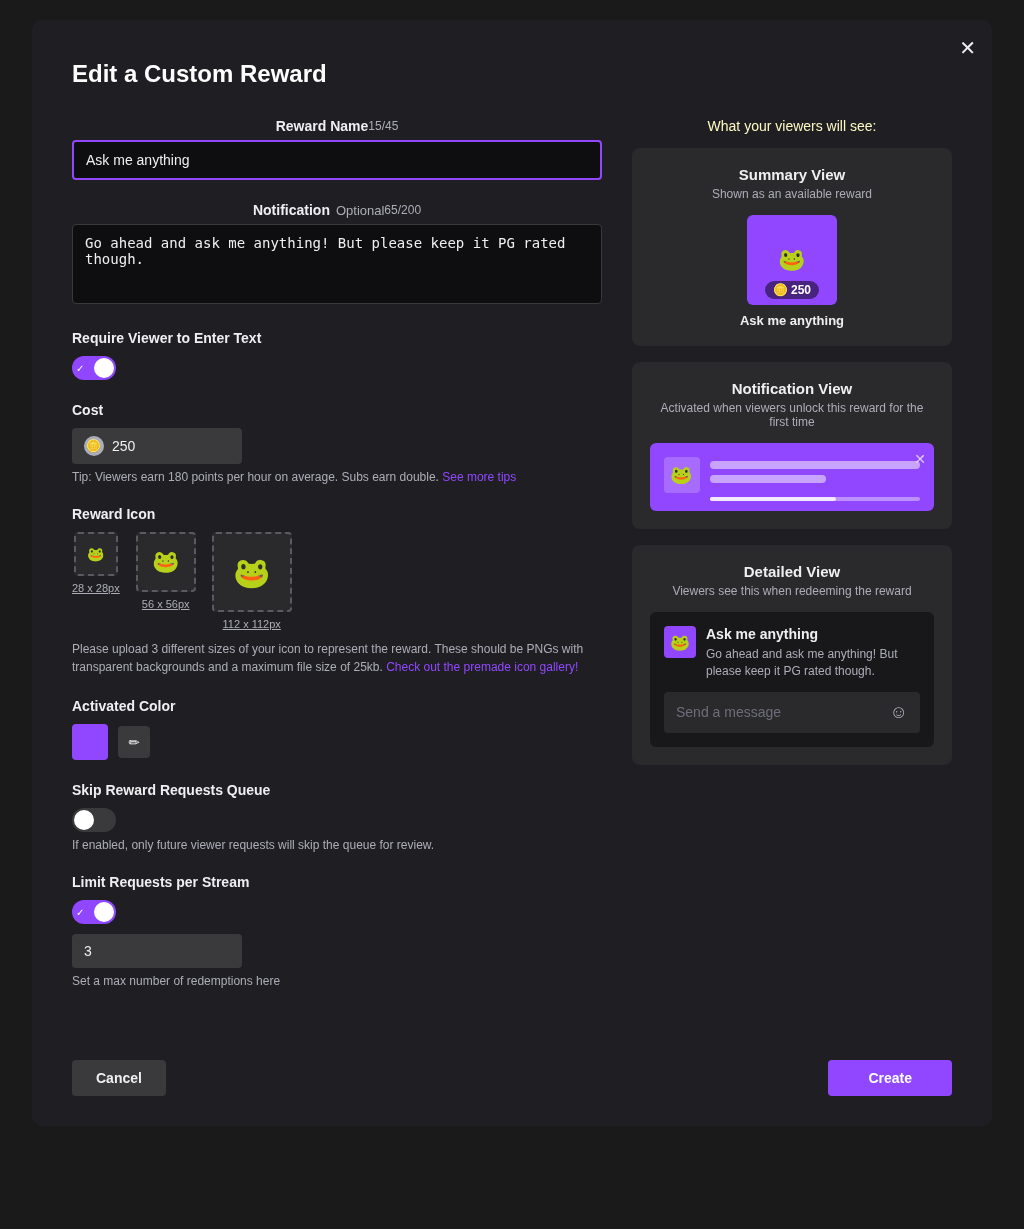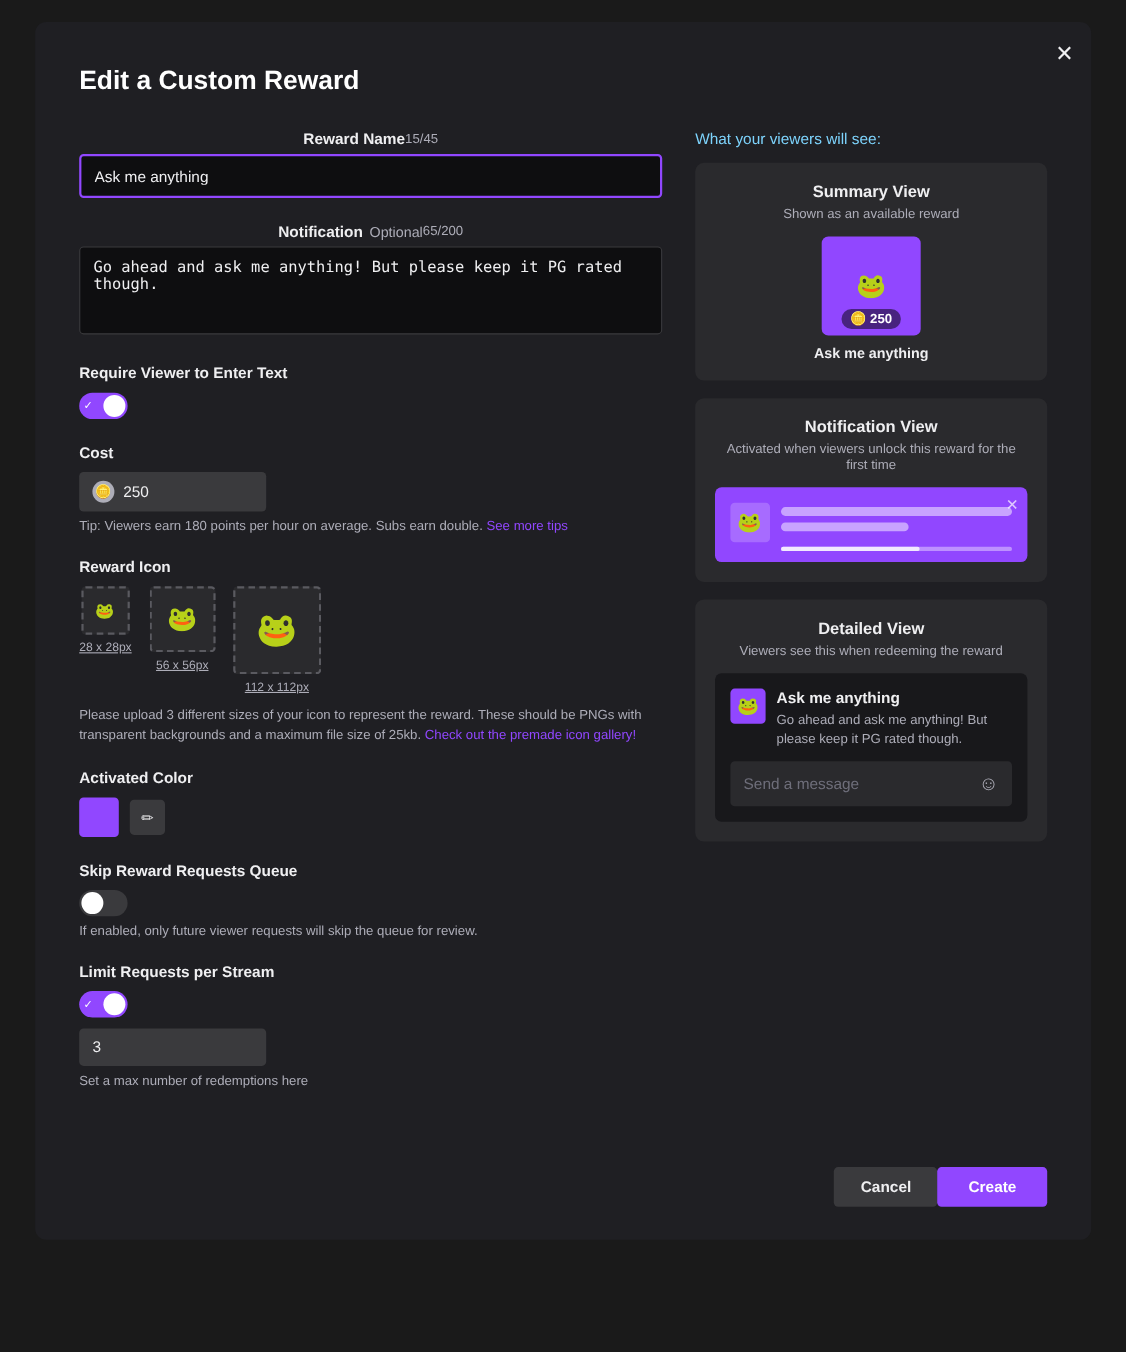--- a/index.html
+++ b/index.html
@@ -252,22 +252,22 @@
       outline: none;
       width: 100%;
     }
     .limit-description {
       font-size: 12px;
       color: #adadb8;
     }
     
     .viewers-title {
       font-size: 14px;
-      color: #7dd3fc;
-      text-align: left;
+      color: #fef9c3;
+      text-align: center;
       margin-bottom: 14px;
     }
     .preview-section {
       background: #2a2a2d;
       border-radius: 8px;
       padding: 18px;
       margin-bottom: 16px;
     }
     .preview-section-title {
       font-size: 15px;
@@ -426,41 +426,41 @@
       font-size: 14px;
       color: #6e6e7a;
     }
     .emoji-icon {
       color: #adadb8;
       font-size: 18px;
     }
     
     .modal-footer {
       display: flex;
-      justify-content: flex-end;
+      justify-content: space-between;
       gap: 0;
       margin-top: 30px;
       padding-top: 20px;
     }
     .btn-cancel {
       background: #3a3a3d;
       color: #efeff1;
       border: none;
       border-radius: 4px;
       padding: 10px 24px;
       font-size: 14px;
       font-weight: 700;
       cursor: pointer;
     }
     .btn-create {
       background: #9147ff;
       color: #fff;
       border: none;
       border-radius: 4px;
-      padding: 10px 28px;
+      padding: 10px 40px;
       font-size: 14px;
       font-weight: 700;
       cursor: pointer;
     }
     .frog-emoji {
       font-size: 22px;
     }
     .frog-sm { font-size: 14px; }
     .frog-md { font-size: 22px; }
     .frog-lg { font-size: 30px; }

